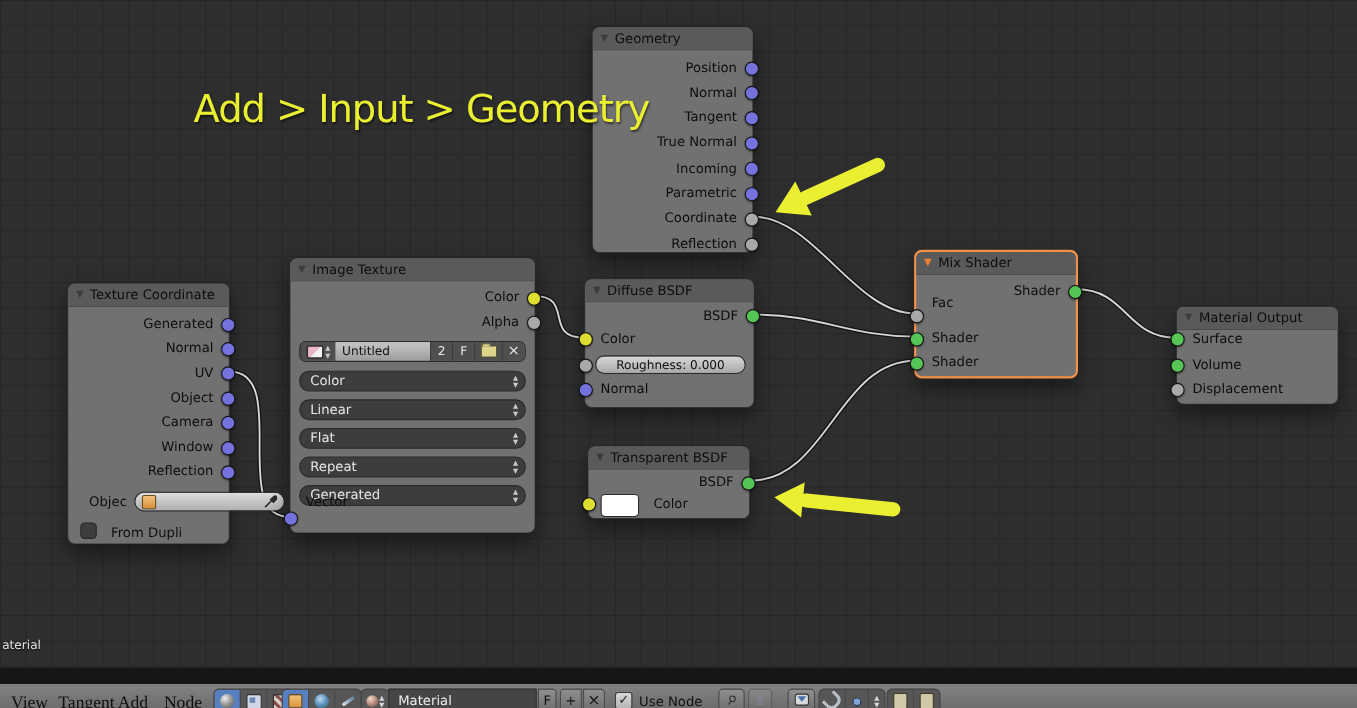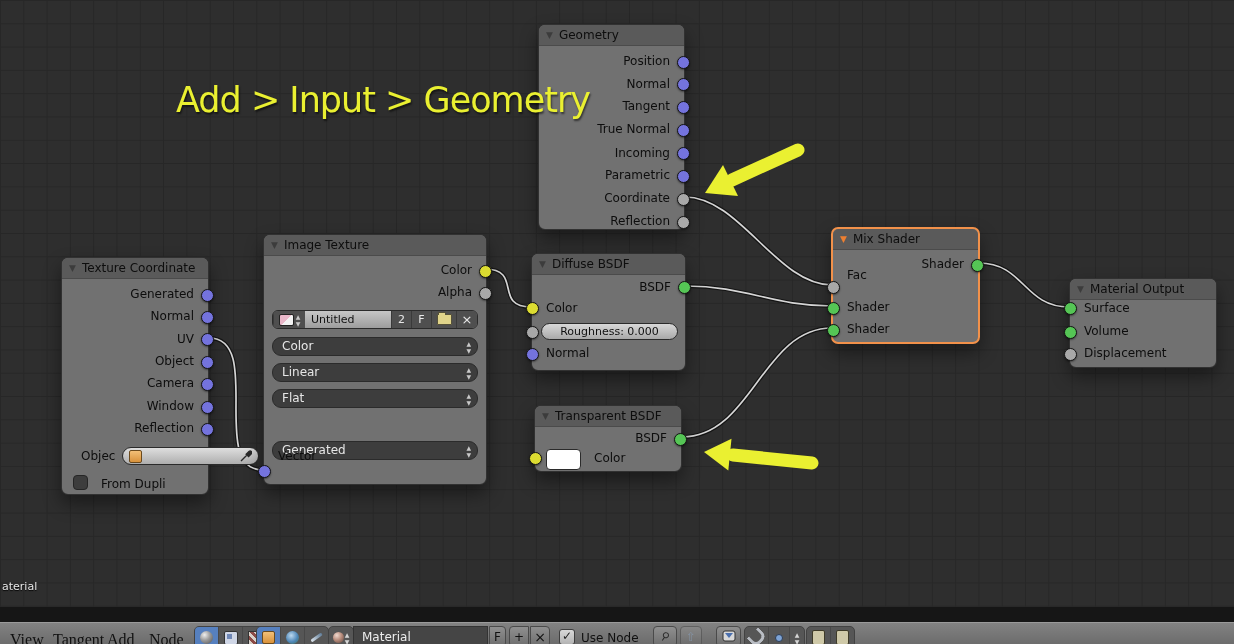--- a/index.html
+++ b/index.html
@@ -211,20 +211,27 @@
         <span>▼</span>
       </span>
   </div>
   <div class="dd" style="top:128px">
     <span>Linear</span>
     <span class="ddarr">
         <span>▲</span>
         <span>▼</span>
       </span>
   </div>
+  <div class="dd" style="top:180px">
+    <span>Repeat</span>
+    <span class="ddarr">
+        <span>▲</span>
+        <span>▼</span>
+      </span>
+  </div>
   <div class="dd" style="top:206px">
     <span>Generated</span>
     <span class="ddarr">
         <span>▲</span>
         <span>▼</span>
       </span>
   </div>
   <span class="lbl in" style="top:213px">Vector</span>
   <i class="sock in" style="top: 229.8px; background: rgb(116, 115, 221);"></i>
 </div>

